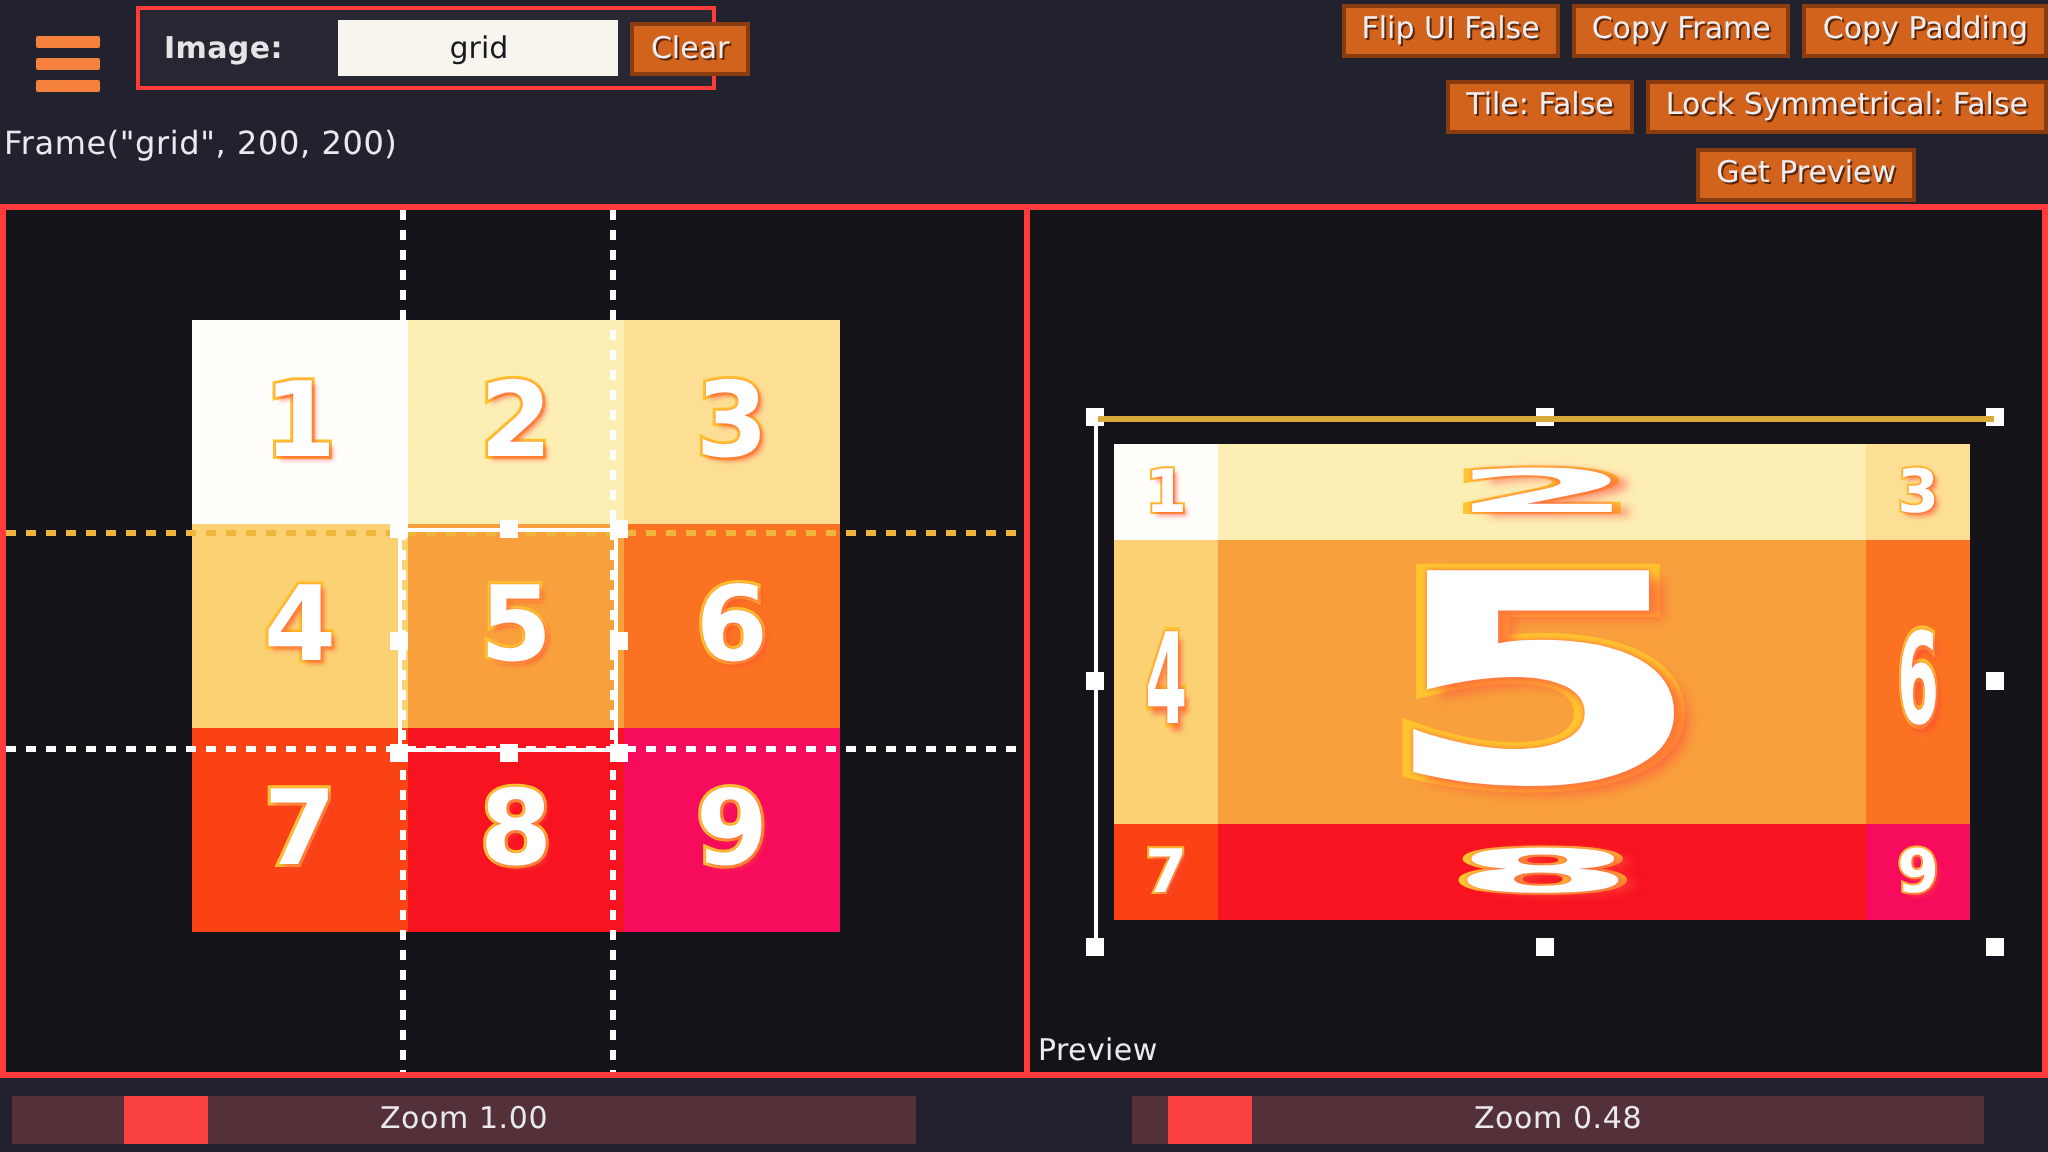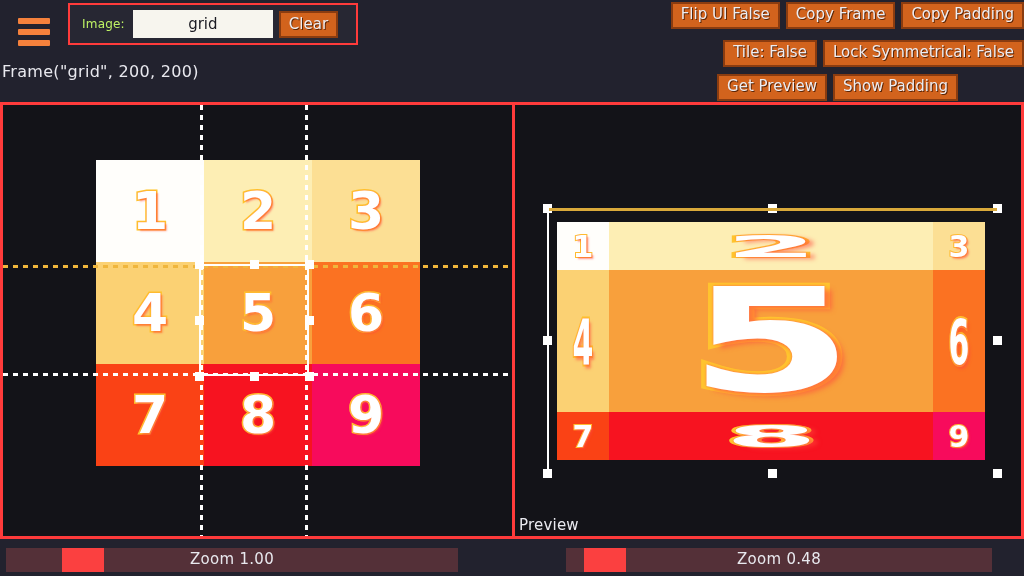--- a/index.html
+++ b/index.html
@@ -20,27 +20,28 @@
   .hamburger i { display:block; height: 6px; background: #f5813c; border-radius: 1px; }
 
   .image-group {
     position: absolute; left: 68px; top: 3px;
     width: 290px; height: 42px;
     border: 2px solid #ff3b3b;
     background: #272733;
     display: flex; align-items: center;
   }
   .image-label {
-    color: #bef264; font-size: 12px; margin-left: 12px; margin-right: 8px;
+    color: #e5e5e5; font-size: 15px; margin-left: 12px; margin-right: 8px;
     letter-spacing: .2px;
+    font-weight: bold;
   }
   .image-input {
     width: 140px; height: 28px; background: #f7f5ee;
     color: #1a1a22; font-size: 15px; font-family: "DejaVu Sans", sans-serif;
-    border: none; outline: none; text-align: center;
+    border: none; outline: none; text-align: center; margin-left: 20px;
   }
   .clear-btn {
     margin-left: 6px; margin-right: 5px;
     background: #d2631d; border: 2px solid #8a3c10;
     color: #ededf2; font-size: 15px; font-family: "DejaVu Sans", sans-serif;
     padding: 2px 8px 3px; cursor: pointer;
     text-shadow: 1px 1px 0 #5a2608;
   }
 
   .frame-text {
@@ -149,21 +150,20 @@
     <button class="btn">Flip UI False</button>
     <button class="btn">Copy Frame</button>
     <button class="btn">Copy Padding</button>
   </div>
   <div class="btnrow" id="row2">
     <button class="btn">Tile: False</button>
     <button class="btn">Lock Symmetrical: False</button>
   </div>
   <div class="btnrow" id="row3">
     <button class="btn">Get Preview</button>
-    <button class="btn">Show Padding</button>
   </div>
 
   <div class="panel" id="panel-frame">
 
     <div class="grid-art" id="art-left">
       <div class="cell" style="background: rgb(255, 254, 251);">
           <span>1</span>
         </div>
       <div class="cell" style="background: rgb(253, 238, 180);">
           <span>2</span>

